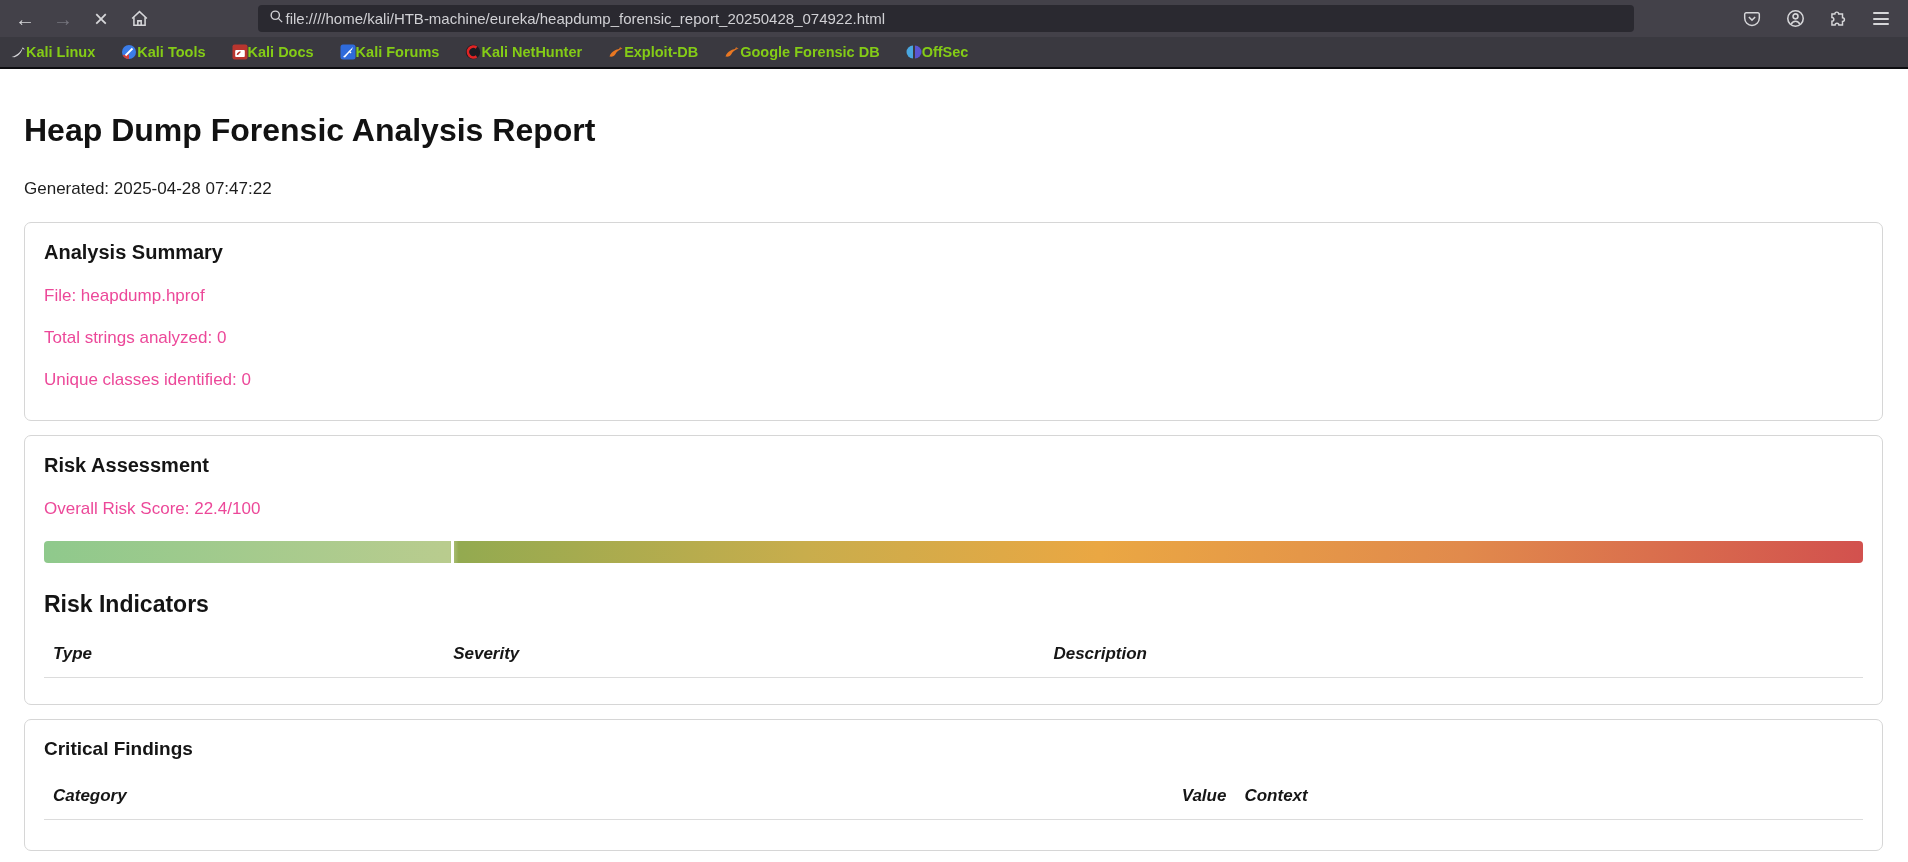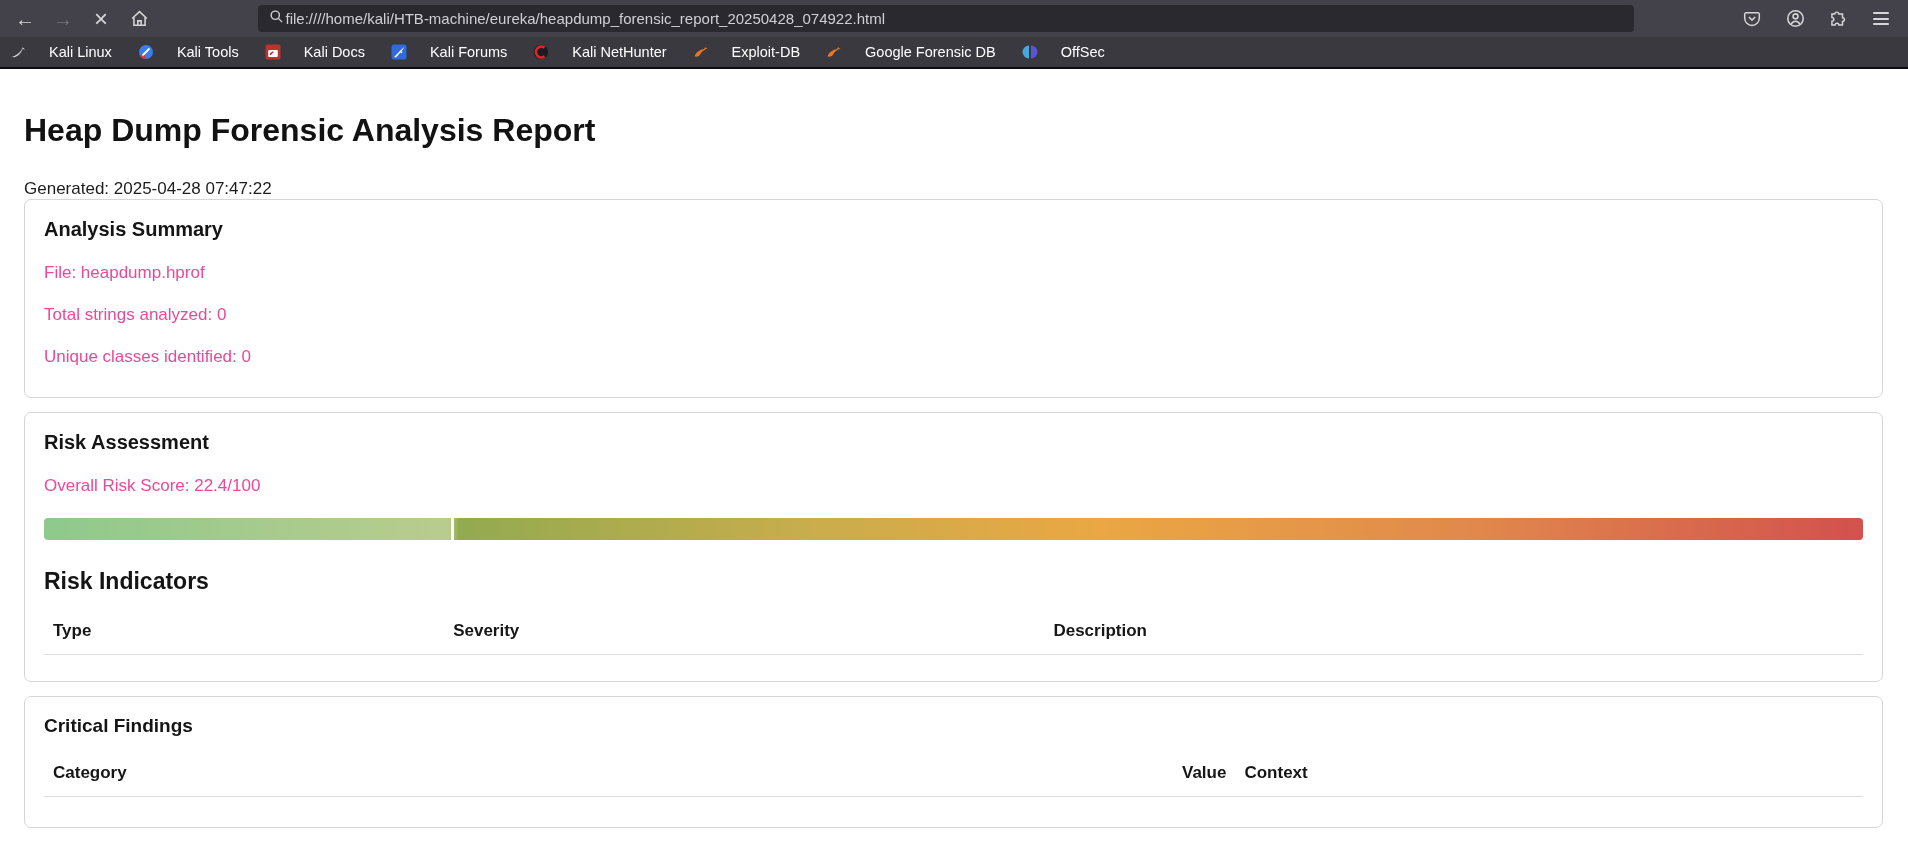--- a/index.html
+++ b/index.html
@@ -34,54 +34,54 @@
 
   .right-group { display:flex; align-items:center; gap:13px; padding-right:2px; }
   .hamburger { display:flex; flex-direction:column; gap:3.5px; }
   .hamburger span { display:block; width:16px; height:2px; background:#d6d6d9; border-radius:1px; }
 
   .bookmarks-bar {
     height:32px; background:#3a3940; border-bottom:2px solid #0d0d10;
     display:flex; align-items:center; padding:0 10px; gap:26px;
   }
   .bookmark {
-    display:flex; align-items:center; gap:23px;
-    color:#ffffff; font-size:14.5px; white-space:nowrap; cursor:default;
+    display:flex; align-items:center; gap:0;
+    color:#84cc16; font-size:14.5px; white-space:nowrap; cursor:default;font-weight:bold;
   }
   .bookmark svg { display:block; }
 
   
   .page { padding:0 25px 0 24px; background:#fff; height:791px; overflow:hidden; }
   .report-title { margin:43px 0 0 0; font-size:32px; font-weight:bold; color:#121212; }
   .generated { margin:30px 0 0 0; font-size:17px; color:#1d1d1d; }
 
   .box {
     border:1px solid #d6d6d6; border-radius:7px;
-    padding:18px 19px 26px 19px;
+    margin-top:23px; padding:18px 19px 26px 19px;
   }
   .box h3 { margin:0; font-size:20px; font-weight:bold; color:#151515; }
   .box p  { margin:22px 0 0 0; font-size:17px; color:#ec4899; }
   .box.summary { padding-bottom:30px; }
   .box.risk { margin-top:14px; }
   .box.findings { margin-top:14px; padding-bottom:30px; }
   .box.findings h3 { font-size:19px; }
 
   .score-bar {
     position:relative; height:22px; margin-top:22px; border-radius:4px;
     background:linear-gradient(90deg,
       #8fc98c 0%, #b9cc8e 22.3%, #93aa50 22.8%,
       #c9ad4c 42%, #eaa743 58%, #e18a4c 78%, #d2514e 100%);
   }
   .score-marker {
     position:absolute; top:0; bottom:0; width:3px; background:#ffffff;
   }
 
   .indicators-heading { margin:28px 0 0 0; font-size:23px; font-weight:bold; color:#141414; }
 
-  table { width:100%; border-collapse:collapse; margin-top:16px; }
+  table { width:100%; border-collapse:collapse; margin-top:16px;font-style:italic; }
   th {
     text-align:left; font-size:17px; font-weight:bold; color:#161616;
     padding:10px 9px 13px 9px; border-bottom:1px solid #dcdcdc;
   }
   .tbl-risk th:nth-child(1){ width:22%; }
   .tbl-risk th:nth-child(2){ width:33%; }
   .tbl-risk th:nth-child(3){ width:45%; }
   .tbl-find th:nth-child(1){ width:39%; }
   .tbl-find th:nth-child(2){ width:26.5%;text-align:right; }
   .tbl-find th:nth-child(3){ width:34.5%; }

